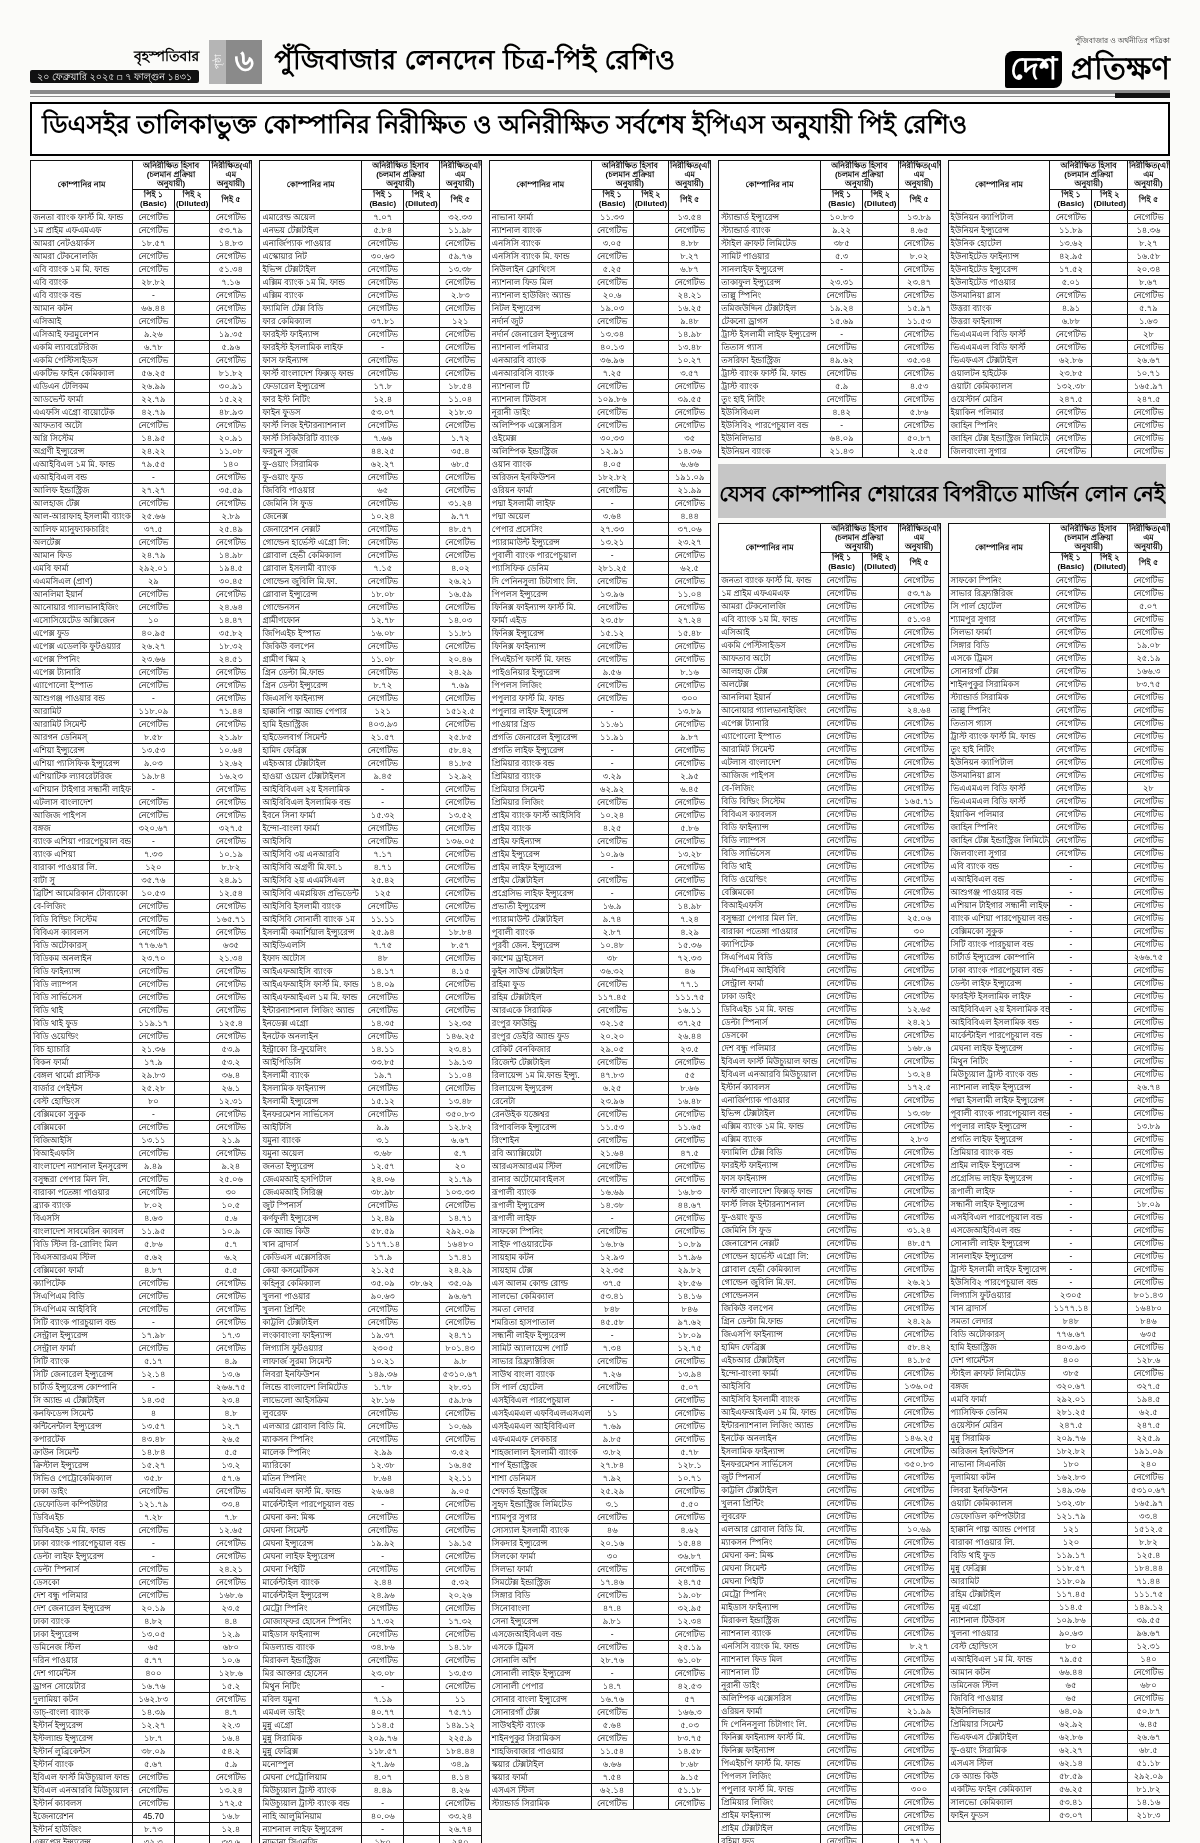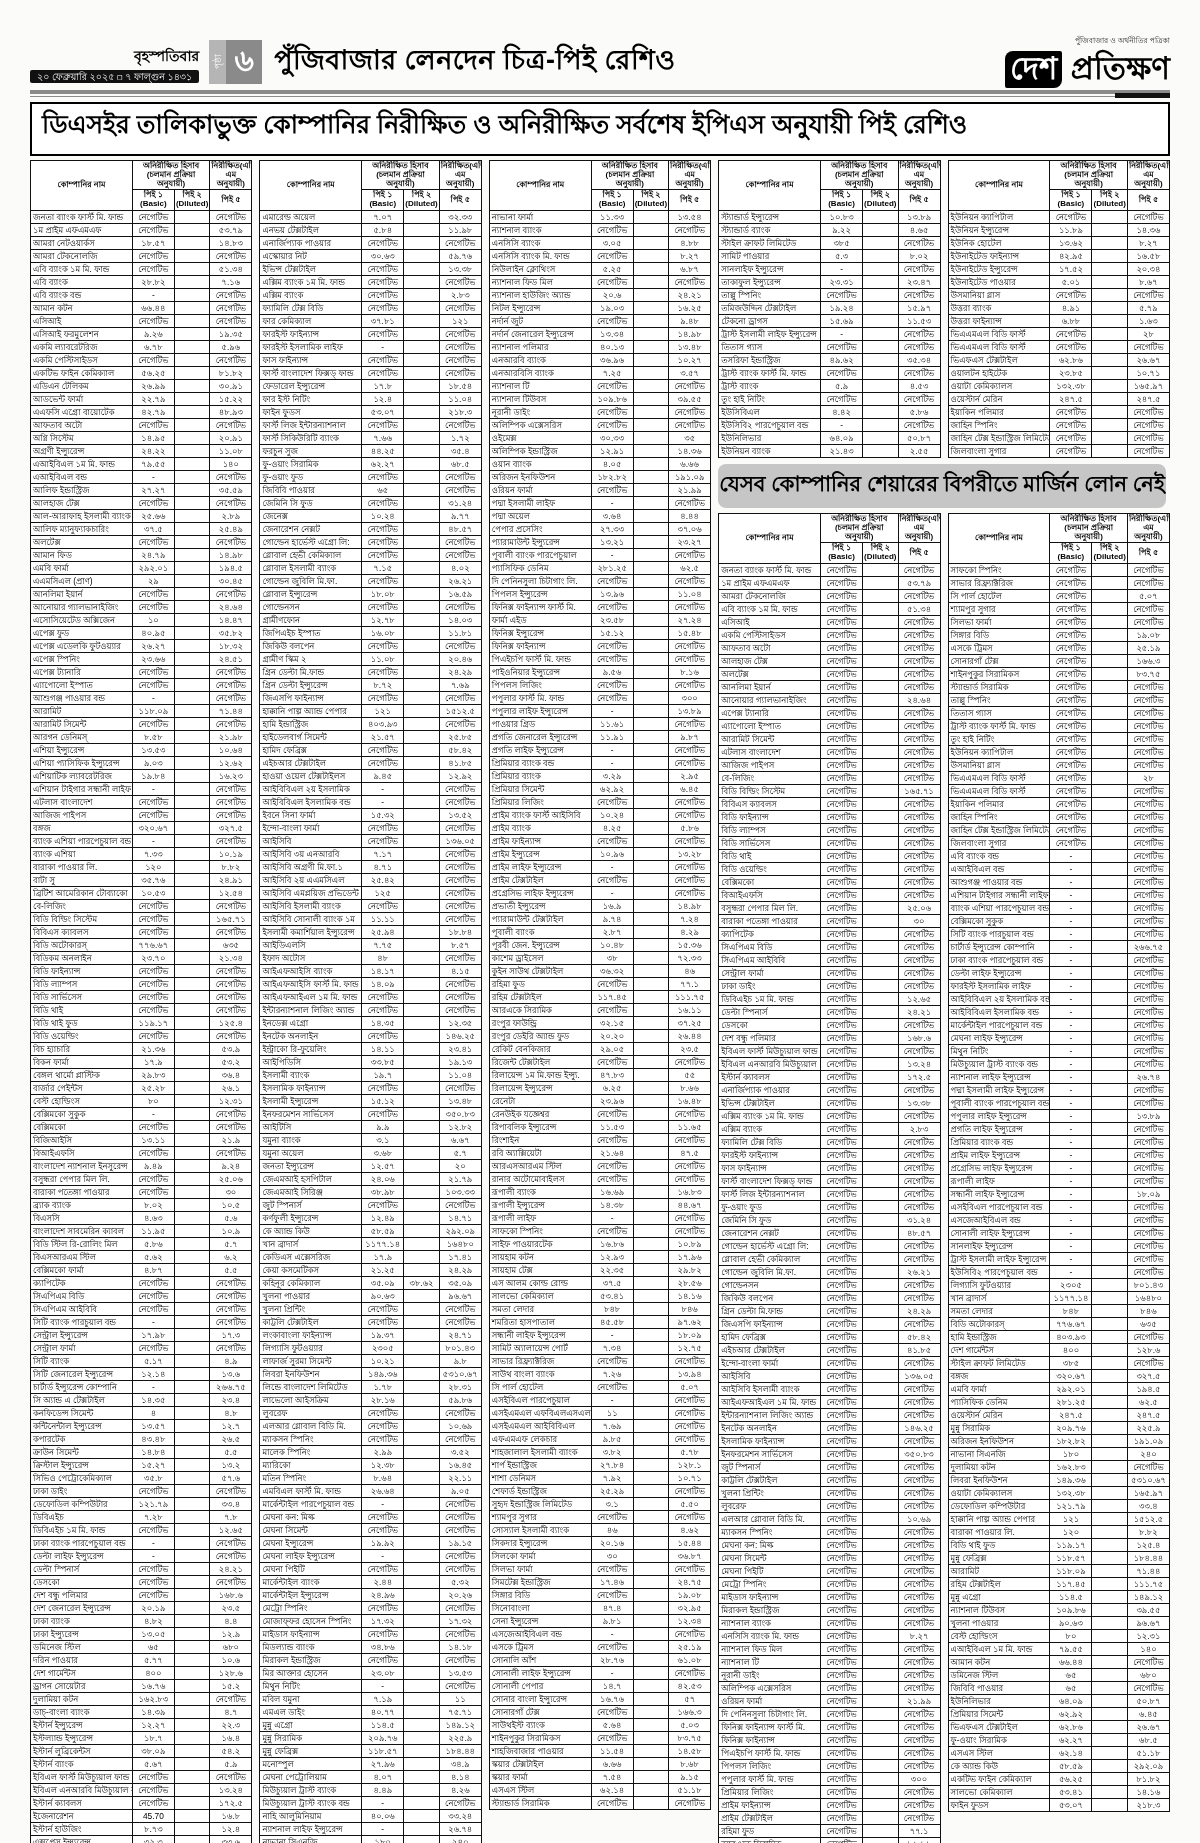--- a/index.html
+++ b/index.html
@@ -32,21 +32,21 @@
   table.pe col.c-n{width:46%;} table.pe col.c-1{width:19%;} table.pe col.c-2{width:16%;} table.pe col.c-5{width:19%;}
   table.pe th,table.pe td{border:1px solid #111;overflow:hidden;white-space:nowrap;}
   table.pe th{font-size:8px;font-weight:bold;text-align:center;padding:1px 1px;line-height:1.1;white-space:normal;}
   th.h-name{font-size:11px;vertical-align:middle;}
   table.pe td{height:12px;line-height:12px;font-size:8.4px;padding:0 2px;}
   td.nm{text-align:left;}
   td.vl{text-align:center;}
   .right-wrap{grid-column:4 / 6;display:flex;flex-direction:column;}
   .toprow,.marginrow{display:grid;grid-template-columns:1fr 1fr;gap:7px;align-items:start;}
   .margin-title{background:#c6c6c6;font-size:21px;font-weight:bold;text-align:center;
-                margin:6px 4px 5px 0;padding:4px 0 5px 0;white-space:nowrap;overflow:hidden;border-radius:8px;}
+                margin:6px 4px 5px 0;padding:14px 0 5px 0;white-space:nowrap;overflow:hidden;}
 </style>
 </head>
 <body>
 
 <div class="masthead">
   <div class="date-block">
     <div class="weekday">বৃহস্পতিবার</div>
     <div class="dateline">২০ ফেব্রুয়ারি ২০২৫ ◻ ৭ ফাল্গুন ১৪৩১</div>
   </div>
   <div class="page-badge">

